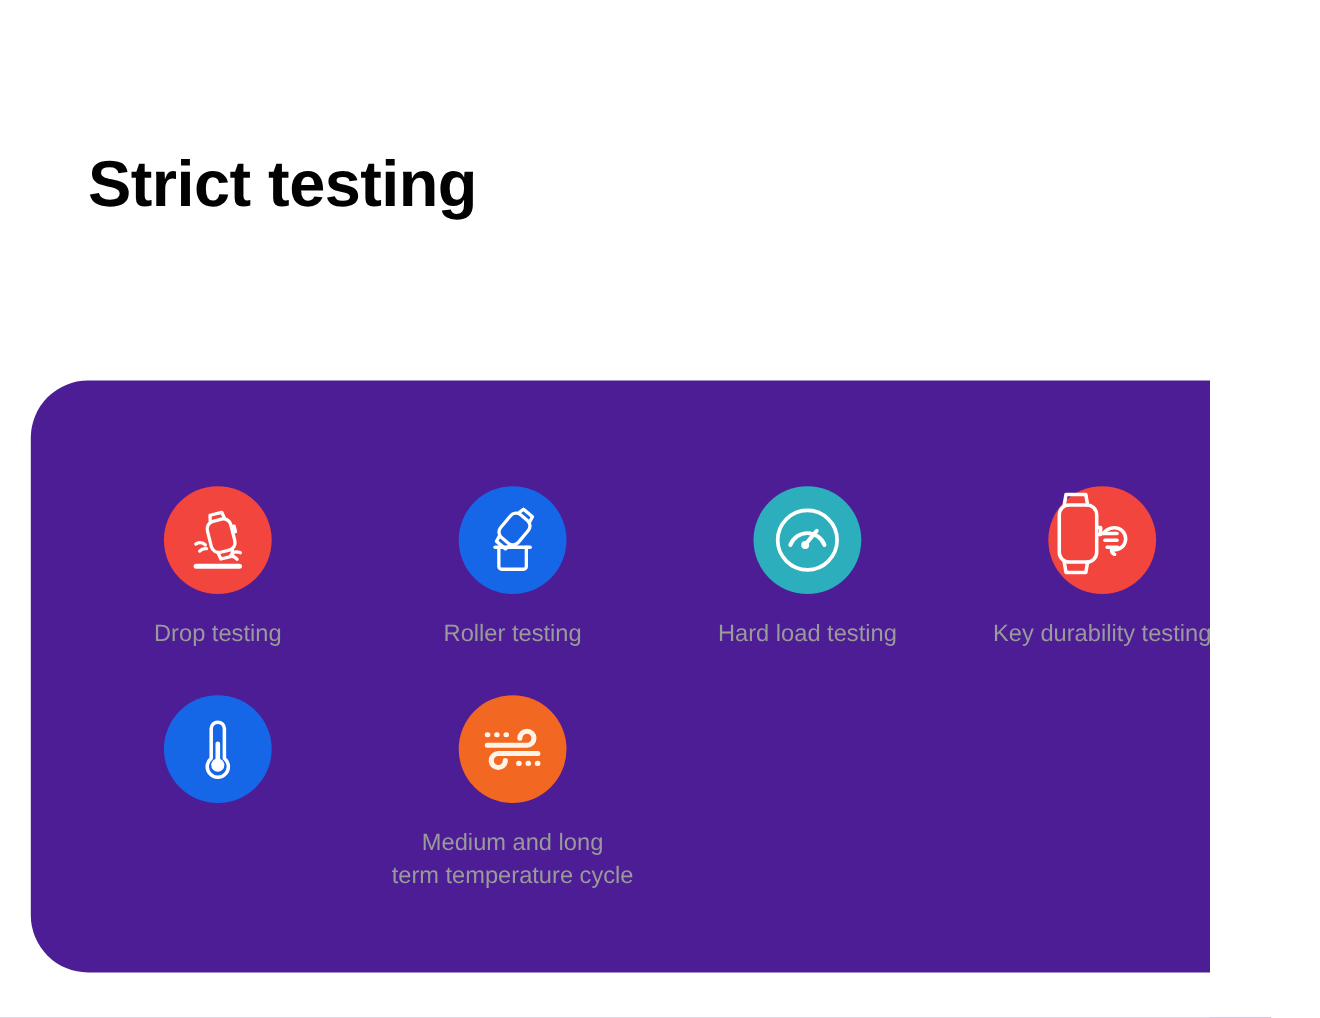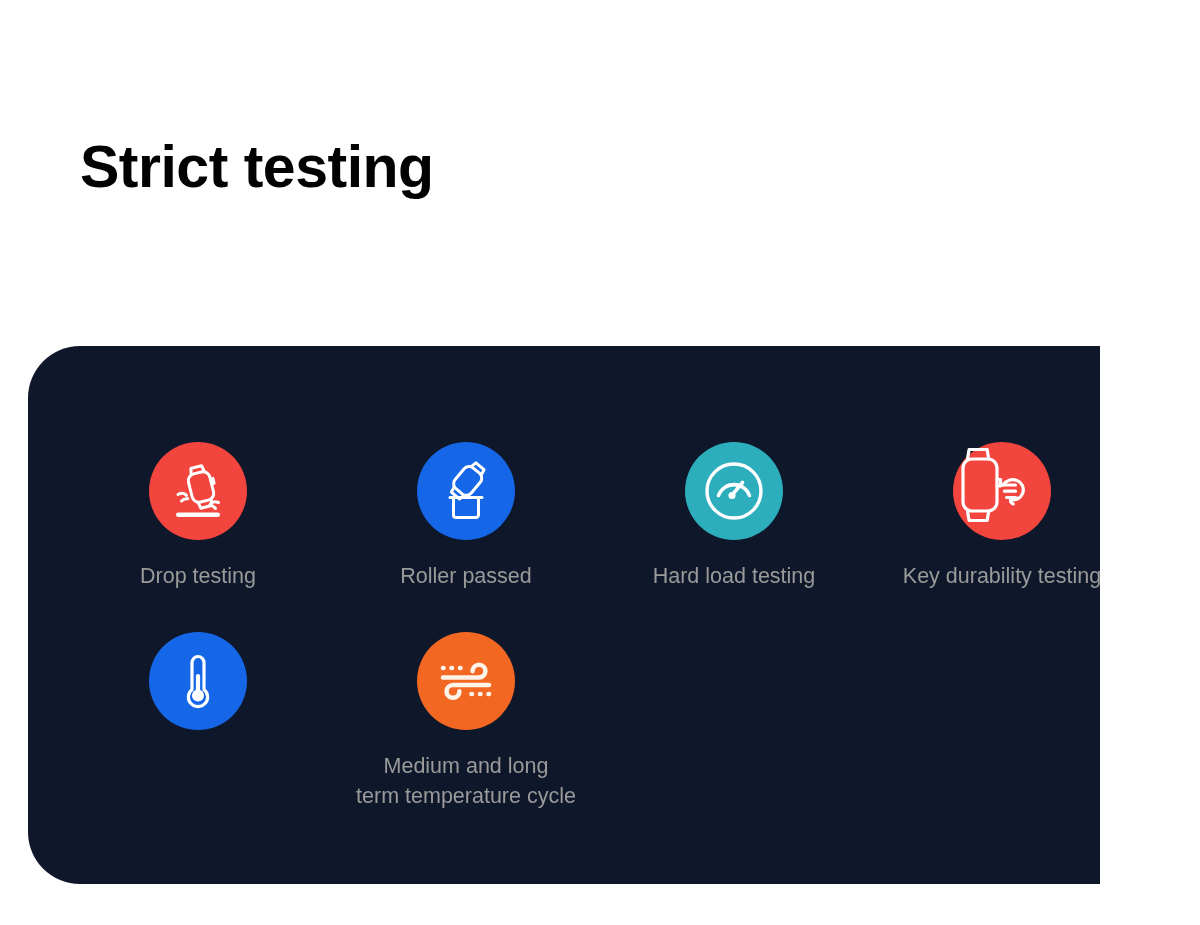--- a/index.html
+++ b/index.html
@@ -39,21 +39,21 @@
     font-weight: 400;
   }
   .subcopy .ln { display: block; }
 
   .card {
     position: absolute;
     left: 28px;
     top: 346px;
     width: 1144px;
     height: 538px;
-    background: #0f172a;
+    background: #4c1d95;
     border-radius: 52px;
   }
 
   .grid {
     position: absolute;
     left: 0; top: 0;
     width: 100%;
     padding: 96px 36px 0 36px;
     display: grid;
     grid-template-columns: repeat(4, 1fr);
@@ -129,21 +129,21 @@
                   <rect x="28" y="13" width="21" height="27" rx="6.5"></rect>
                   <path d="M32 13 l1.2 -5.6 h10.6 l1.2 5.6"></path>
                   <path d="M32 40 l1.2 5.6 h10.6 l1.2 -5.6"></path>
                 </g>
                 <path d="M21 43.5 h32"></path>
                 <path d="M24.5 43.5 v17.5 a2.5 2.5 0 0 0 2.5 2.5 h20 a2.5 2.5 0 0 0 2.5 -2.5 v-17.5"></path>
               </g>
             </svg>
           </span>
         </div>
-        <div class="cell-label">Roller passed</div>
+        <div class="cell-label">Roller testing</div>
       </div>
 
       <div class="cell">
         <div class="icon-circle" style="background:#2caebd">
           <span>
             <svg width="74" height="74" viewBox="0 0 74 74" fill="none">
               <g stroke="#ffffff" stroke-linecap="round" stroke-linejoin="round" fill="none">
                 <circle cx="37" cy="37" r="27" stroke-width="3.4"></circle>
                 <path d="M21.5 41.5 a16.5 16.5 0 0 1 31 0" stroke-width="3.6"></path>
                 <path d="M45.5 28.5 L35.8 40.2" stroke-width="3.6"></path>

